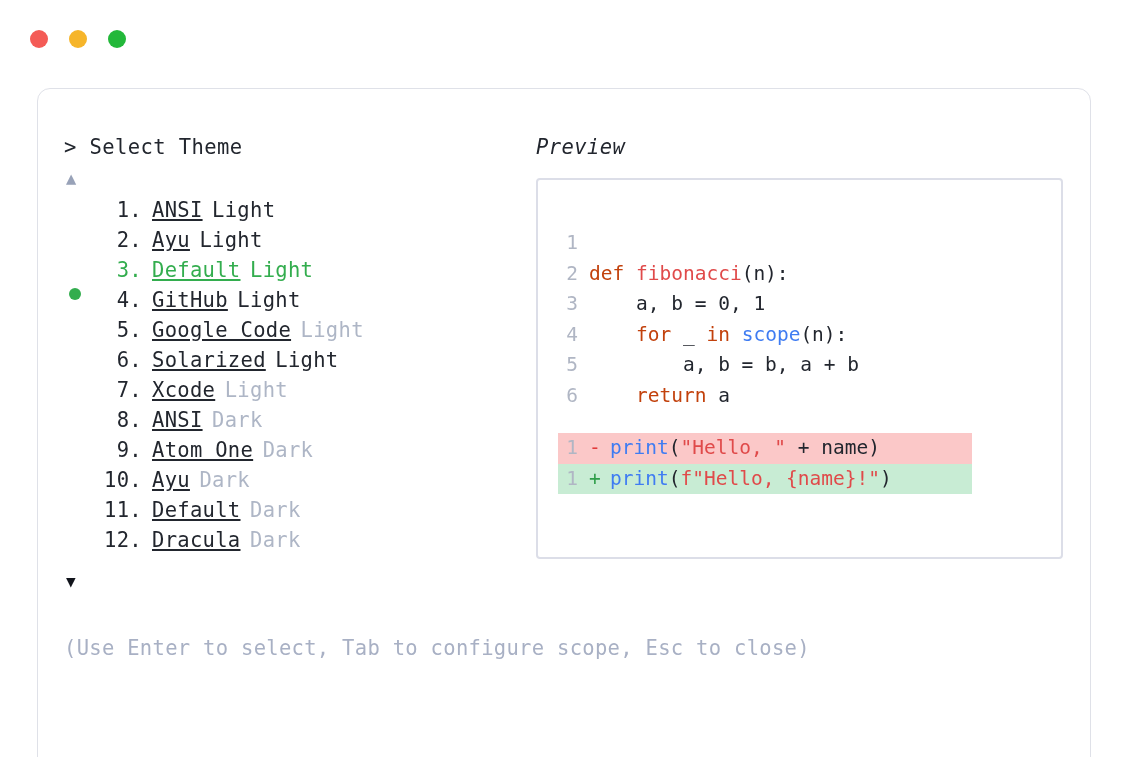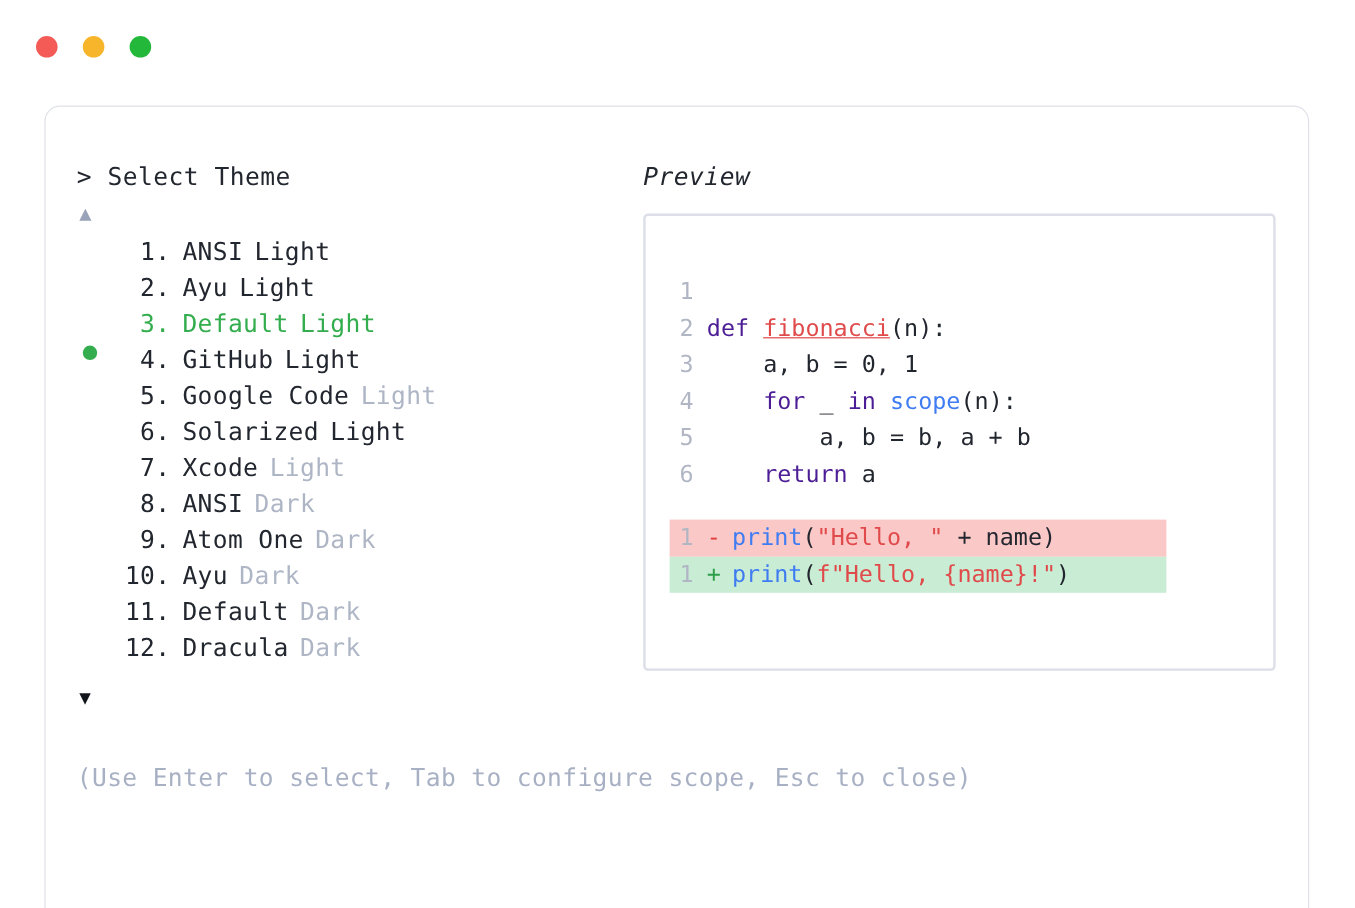--- a/index.html
+++ b/index.html
@@ -93,21 +93,21 @@
     height: 12px;
     border-radius: 50%;
     background: #33ad4e;
   }
   .num-cell {
     width: 48px;
     flex: 0 0 48px;
     text-align: right;
     color: #22262e;
   }
-  .name-cell { color: #22262e; padding-left: 10px; }
+  .name-cell { color: #22262e; padding-left: 10px; text-decoration: underline; }
   .variant-cell { padding-left: 9.5px; }
 
   .theme-row.selected .num-cell,
   .theme-row.selected .name-cell,
   .theme-row.selected .variant-cell { color: #33ad4e; }
 
   .variant-strong { color: #22262e; }
   .variant-dim    { color: #aeb6c6; }
 
   
@@ -169,22 +169,22 @@
   }
   .diff-line.minus .hl { background: #fbc8c8; }
   .diff-line.plus  .hl { background: #c8ecd4; }
   .diff-line .ln, .diff-line .code-text, .diff-line .sign { position: relative; z-index: 1; }
   .sign { width: 12px; flex: 0 0 12px; margin-right: 9px; text-align: left; }
   .sign.minus-sign { color: #e23b3b; }
   .sign.plus-sign  { color: #2f9e4a; }
 
   
   .tok-comment  { color: #177a1c; }
-  .tok-keyword  { color: #4c1d95; }
-  .tok-func     { color: #e04a4a; text-decoration: underline; }
+  .tok-keyword  { color: #c2410c; }
+  .tok-func     { color: #e04a4a; }
   .tok-builtin  { color: #3f7cf2; }
   .tok-string   { color: #e04a4a; }
   .tok-plain    { color: #22262e; }
   .tok-num      { color: #22262e; }
 
   
   #footer-hint {
     position: absolute;
     left: 26px;
     top: 547px;

